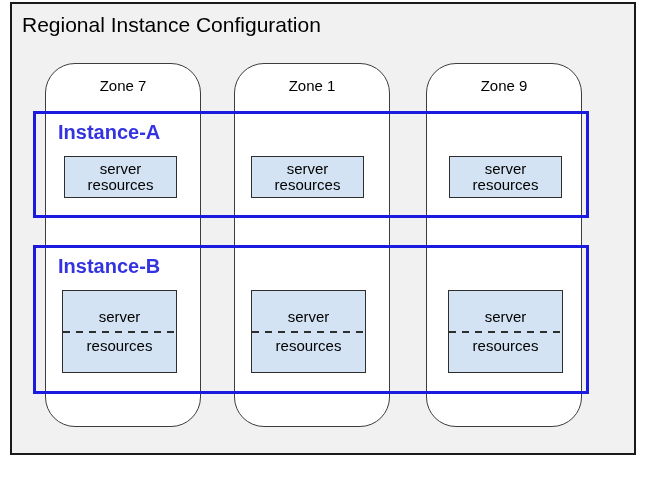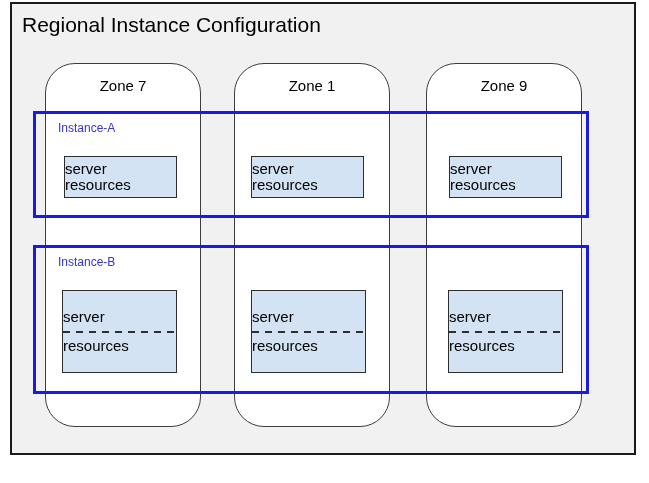--- a/index.html
+++ b/index.html
@@ -61,33 +61,33 @@
     box-sizing: border-box;
     border: 3px solid var(--instance-border, #1b1be0);
     background: transparent;
   }
   .inst-a { top: 107px; height: 107px; }
   .inst-b { top: 241px; height: 149px; }
   .inst-label {
     position: absolute;
     left: 22px;
     top: 7px;
-    font-size: 12px;
-    font-weight: normal;
+    font-size: 20px;
+    font-weight: bold;
     color: var(--instance-label-color, #3333e0);
     white-space: nowrap;
   }
   .srv {
     position: absolute;
     box-sizing: border-box;
     background: var(--server-box-fill, #d3e3f3);
     border: 1.5px solid var(--server-box-border, #2e2e2e);
     display: flex;
     flex-direction: column;
-    align-items: flex-start;
+    align-items: center;
     justify-content: center;
     font-size: 15px;
     line-height: 16px;
     color: #000000;
     text-align: center;
   }
   .row-a { top: 152px; width: 113px; height: 42px; }
   .row-b { top: 286px; width: 115px; height: 83px; gap: 13px; }
   .a1 { left: 52px; }
   .a2 { left: 239px; }

